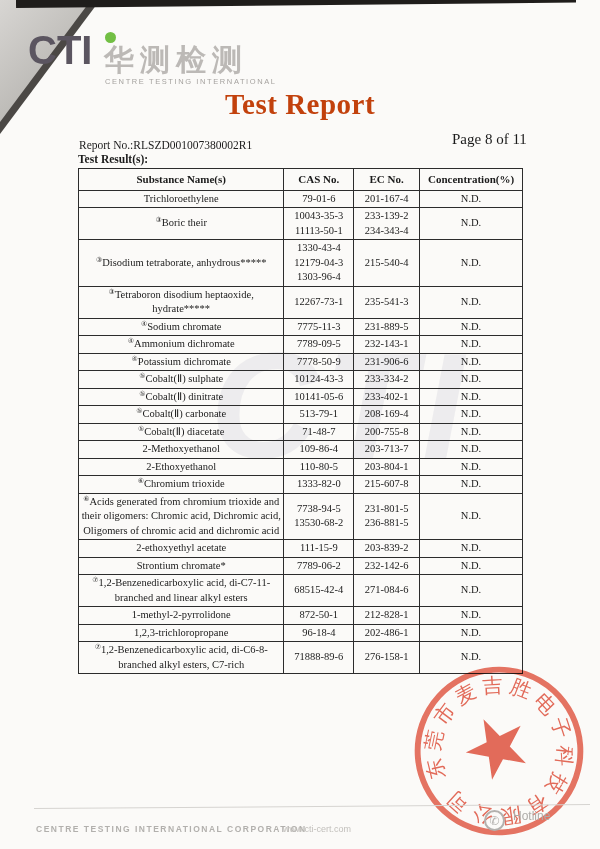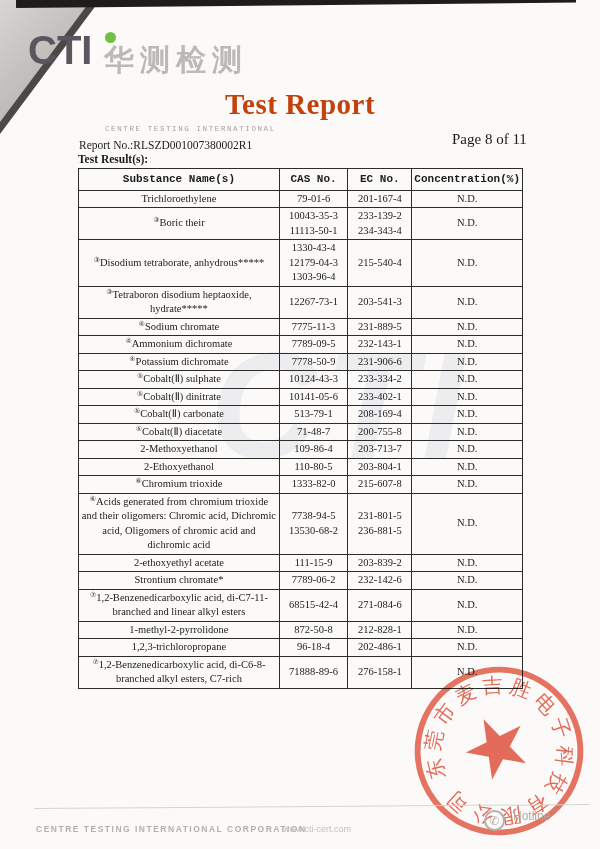--- a/index.html
+++ b/index.html
@@ -35,22 +35,22 @@
     position:absolute; top:2px; left:77px; width:11px; height:11px;
     border-radius:50%; background:#72bf44;
   }
   .logo-cn {
     position:absolute; top:10px; left:76px; white-space:nowrap;
     font-family:"DejaVu Sans", sans-serif; font-weight:bold;
     font-size:30px; color:#bcb9b6; letter-spacing:6px;
   }
   .logo-sub {
     position:absolute; top:47px; left:77px; white-space:nowrap;
-    font-family:Liberation Mono, monospace;
-    font-size:7.5px; color:#a5a29f; letter-spacing:1.6px;margin-top:48px;
+    font-family:Liberation Sans, sans-serif;
+    font-size:7.5px; color:#a5a29f; letter-spacing:1.6px;
   }
   
   .doc-title {
     position:absolute; top:88px; left:0; width:600px; text-align:center;
     font-size:29px; font-weight:bold; letter-spacing:0.5px; color:#c2410c;
   }
   .report-no { position:absolute; top:139px; left:79px; font-size:11.5px; }
   .page-label { position:absolute; top:131px; left:452px; font-size:15px; }
   .section-label { position:absolute; top:153px; left:78px; font-size:11.5px; font-weight:bold; }
   
@@ -62,21 +62,21 @@
   }
   
   .results-table {
     position:absolute; top:168px; left:78px; width:445px;
     border-collapse:collapse; font-size:10.5px;
   }
   .results-table th, .results-table td {
     border:1px solid #2c2c2c; text-align:center; vertical-align:middle;
     padding:1px 2px; line-height:14.5px;
   }
-  .results-table th { font-size:11px; font-weight:bold; padding:3px 2px;font-family:Liberation Mono, monospace; }
+  .results-table th { font-size:11px; font-weight:bold; padding:3px 2px; }
   .col-name { width:206px; }
   .col-cas  { width:70px; }
   .col-ec   { width:66px; }
   .col-conc { width:103px; }
   td sup { font-size:7px; line-height:0; }
   
   .stamp {
     position:absolute; top:660px; left:408px; width:182px; height:182px;
     mix-blend-mode:multiply; opacity:0.9; transform:rotate(-26deg);
     pointer-events:none;
@@ -185,21 +185,21 @@
           <div>215-540-4</div>
         </td>
     <td>N.D.</td>
   </tr>
       <tr>
     <td><sup>③</sup><span>Tetraboron disodium heptaoxide, hydrate*****</span></td>
     <td>
           <div>12267-73-1</div>
         </td>
     <td>
-          <div>203-541-3</div>
+          <div>235-541-3</div>
         </td>
     <td>N.D.</td>
   </tr>
       <tr>
     <td><sup>④</sup><span>Sodium chromate</span></td>
     <td>
           <div>7775-11-3</div>
         </td>
     <td>
           <div>231-889-5</div>
@@ -334,21 +334,21 @@
           <div>68515-42-4</div>
         </td>
     <td>
           <div>271-084-6</div>
         </td>
     <td>N.D.</td>
   </tr>
       <tr>
     <td><sup></sup><span>1-methyl-2-pyrrolidone</span></td>
     <td>
-          <div>872-50-8</div>
+          <div>872-50-1</div>
         </td>
     <td>
           <div>212-828-1</div>
         </td>
     <td>N.D.</td>
   </tr>
       <tr>
     <td><sup></sup><span>1,2,3-trichloropropane</span></td>
     <td>
           <div>96-18-4</div>

